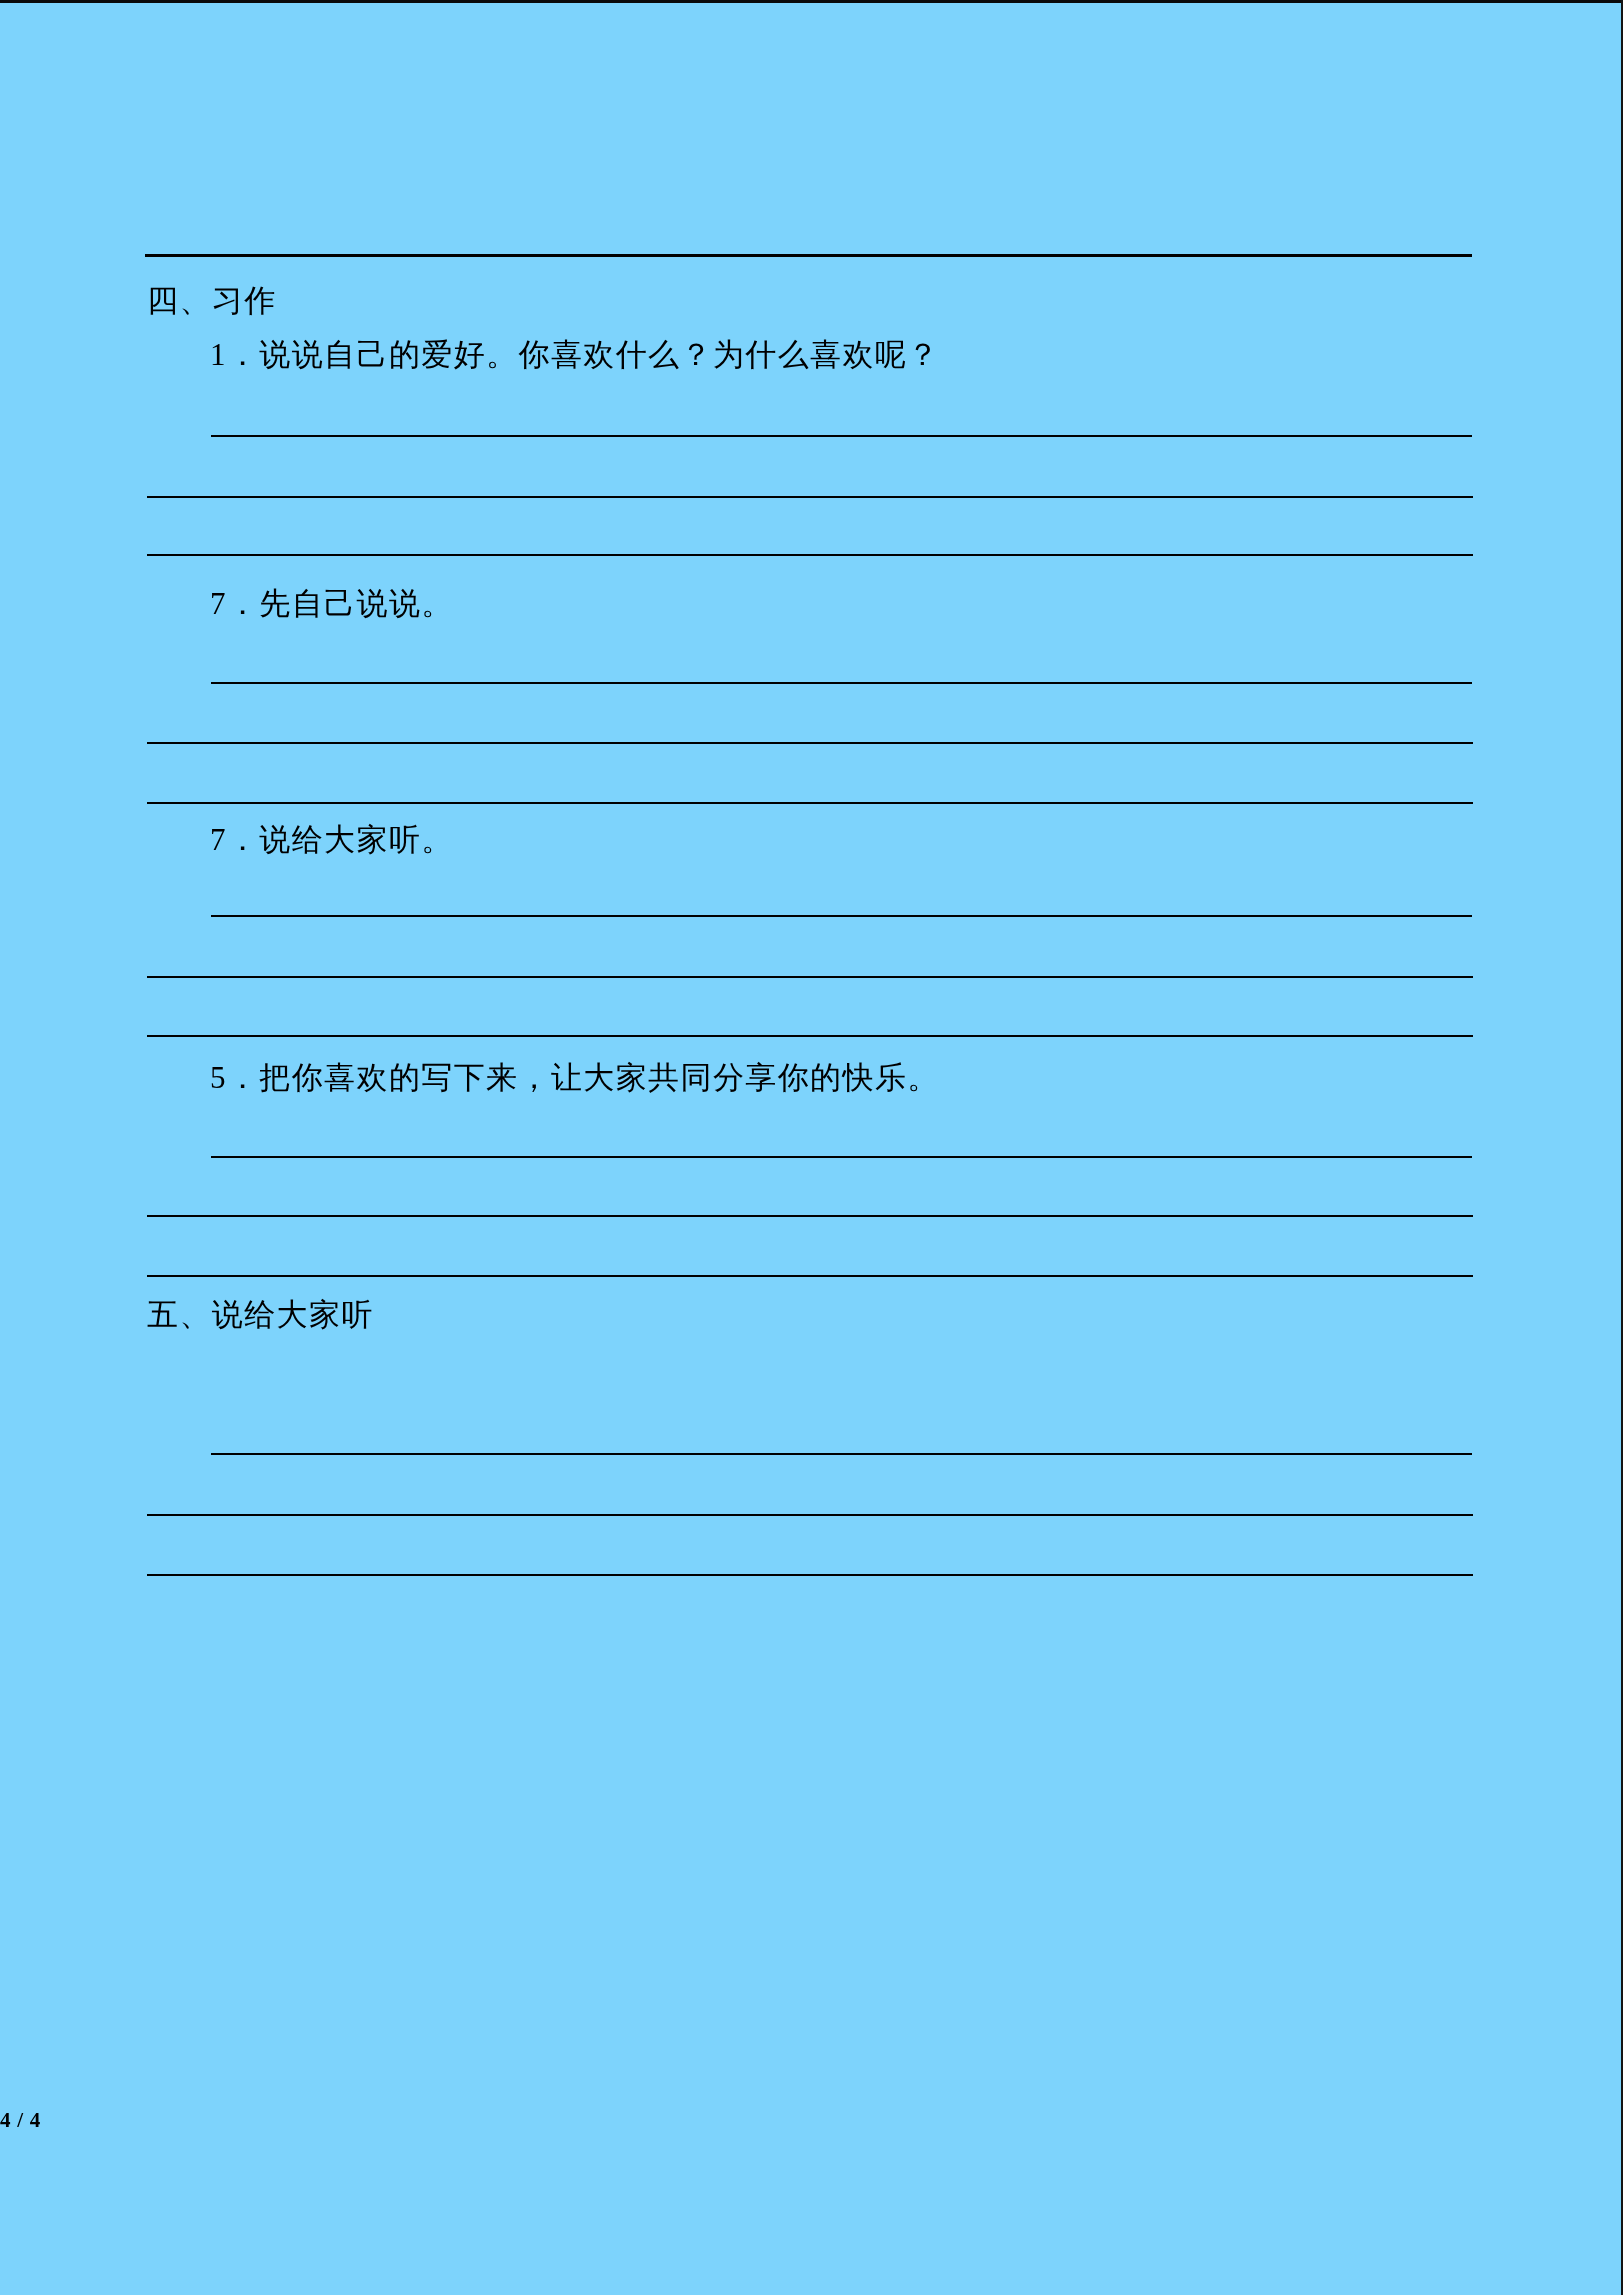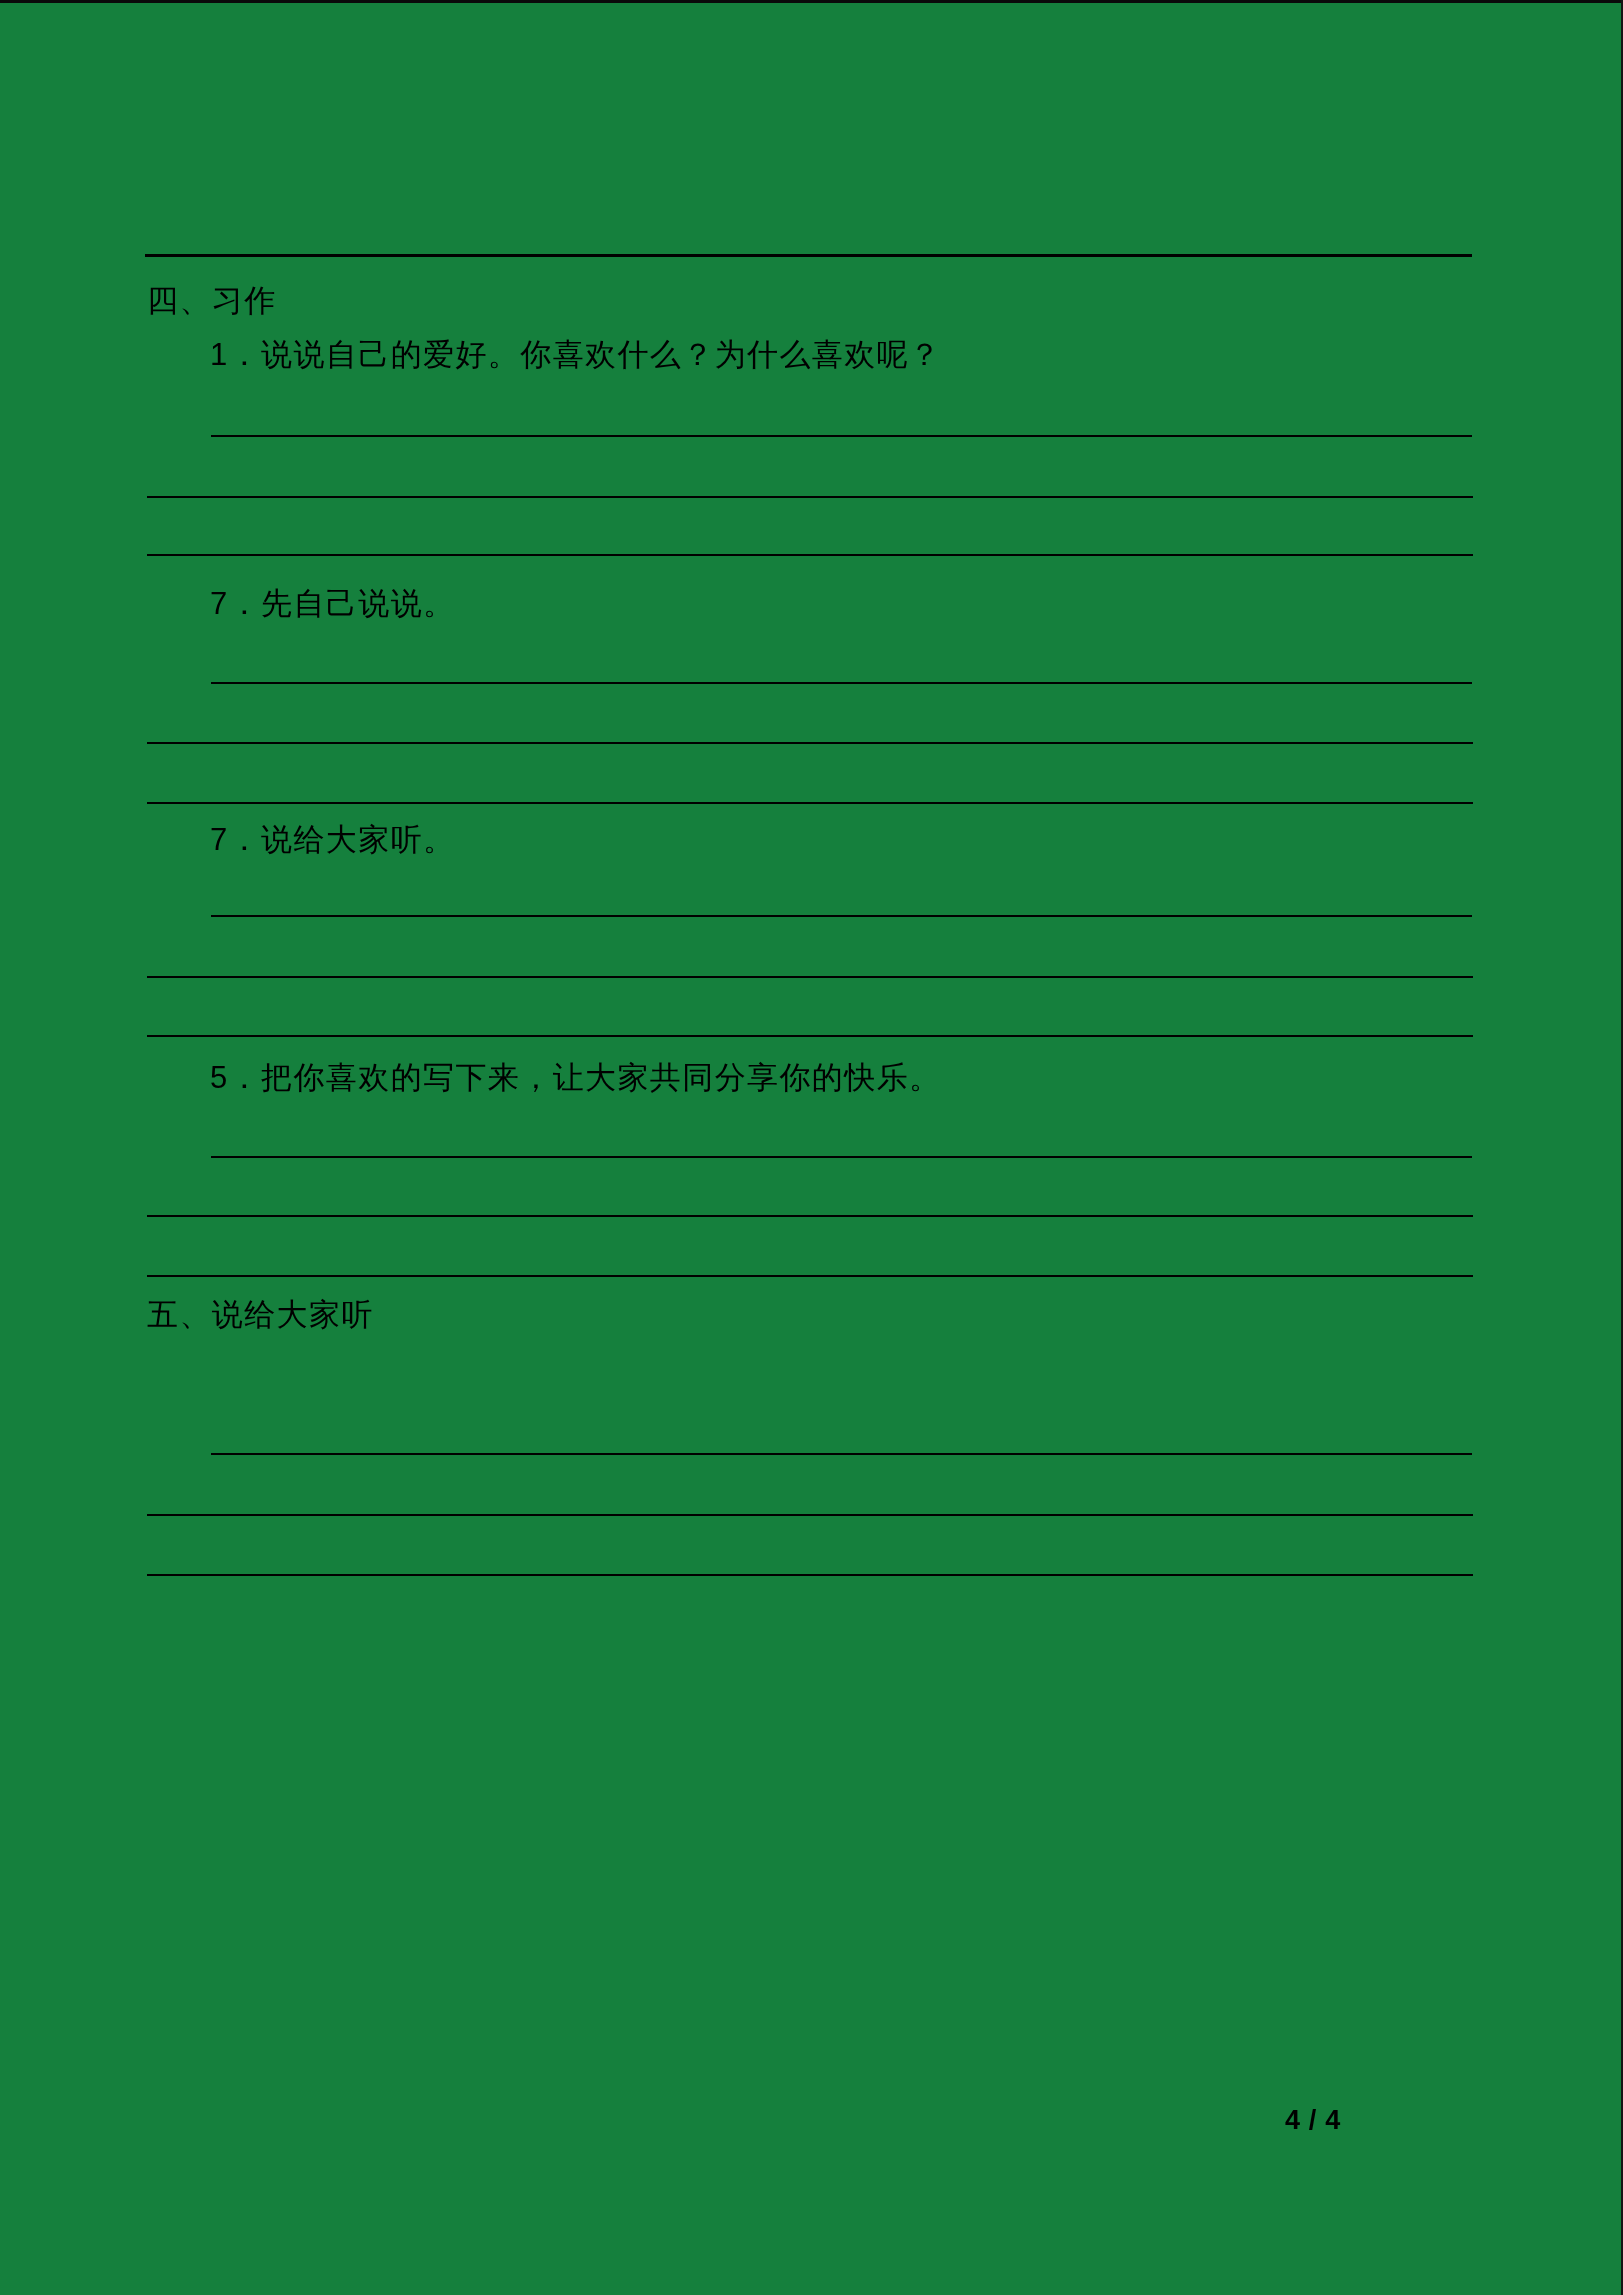--- a/index.html
+++ b/index.html
@@ -4,23 +4,23 @@
 <style>
   html, body {
     margin: 0;
     padding: 0;
     background: #e8e8e8;
   }
   .page {
     position: relative;
     width: 1623px;
     height: 2295px;
-    background: #15803d;
+    background: #7dd3fc;
     overflow: hidden;
-    font-family: Liberation Sans, sans-serif;
+    font-family: Liberation Serif, serif;
     color: #000000;
   }
   
   .border-top {
     position: absolute;
     left: 0; top: 0;
     width: 1623px; height: 2.7px;
     background: #0a0a0a;
   }
   .border-right {
@@ -50,22 +50,22 @@
     left: 147px;
   }
   .question {
     left: 210px;
   }
   .footer {
     position: absolute;
     top: 2105px;
     left: 0;
     width: 1341px;
-    text-align: right;
-    font-size: 27px;
+    text-align: left;
+    font-size: 21px;
     line-height: 30px;
     font-weight: bold;
     letter-spacing: 0.7px;
   }
 </style>
 </head>
 <body>
 
 <div class="page">
 

